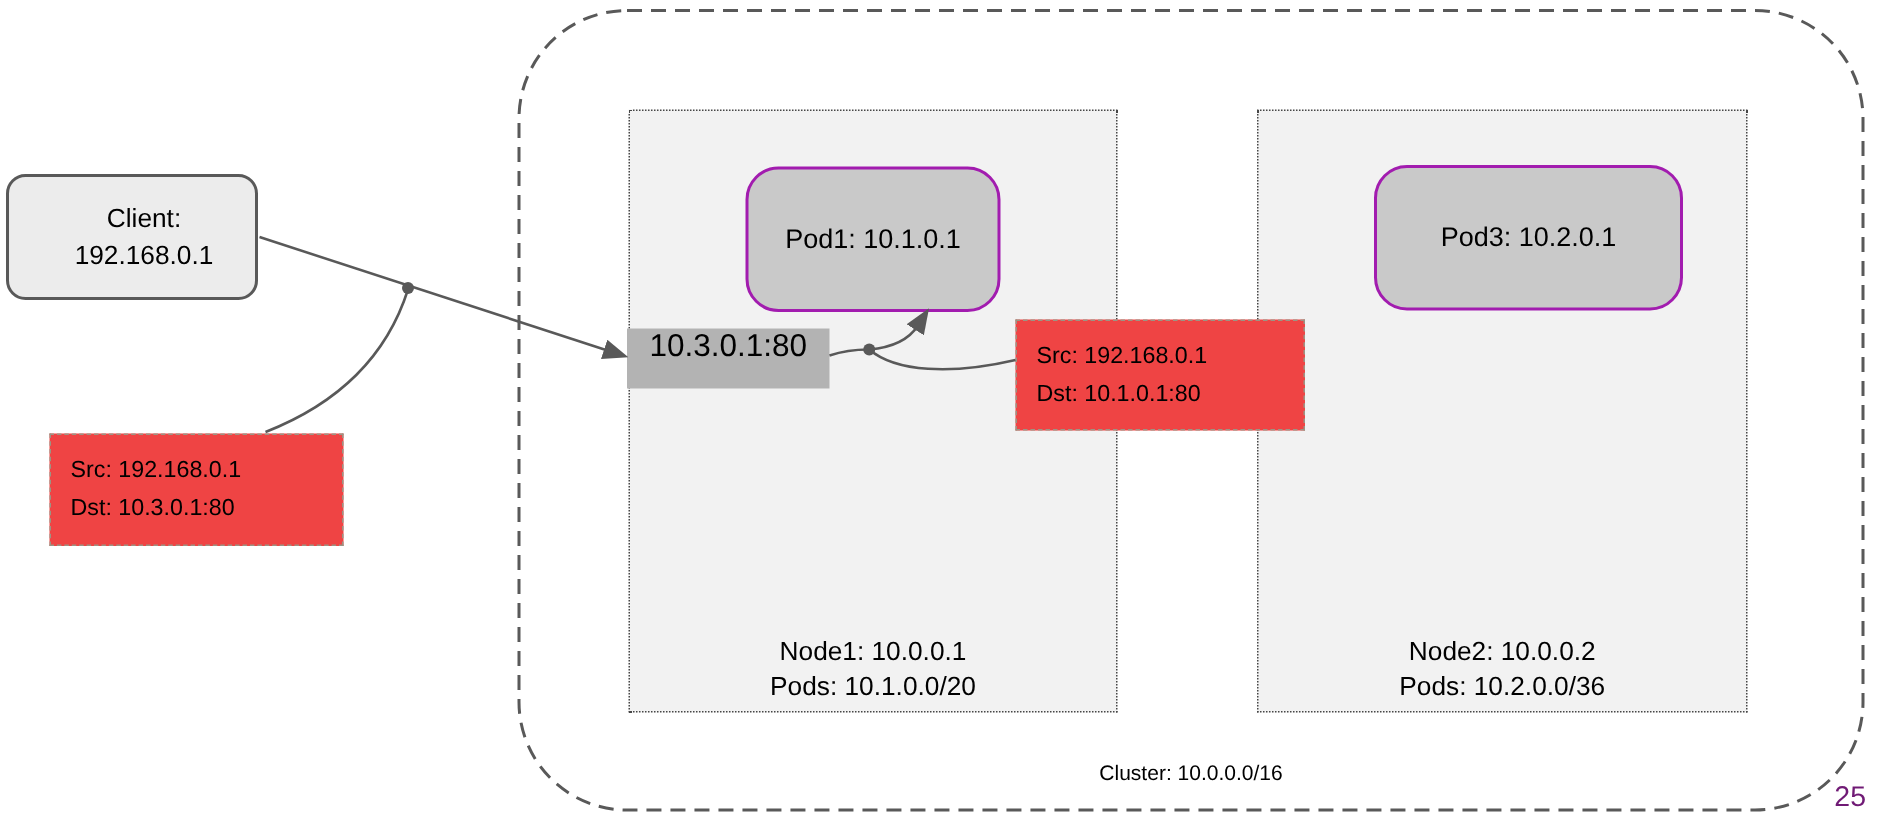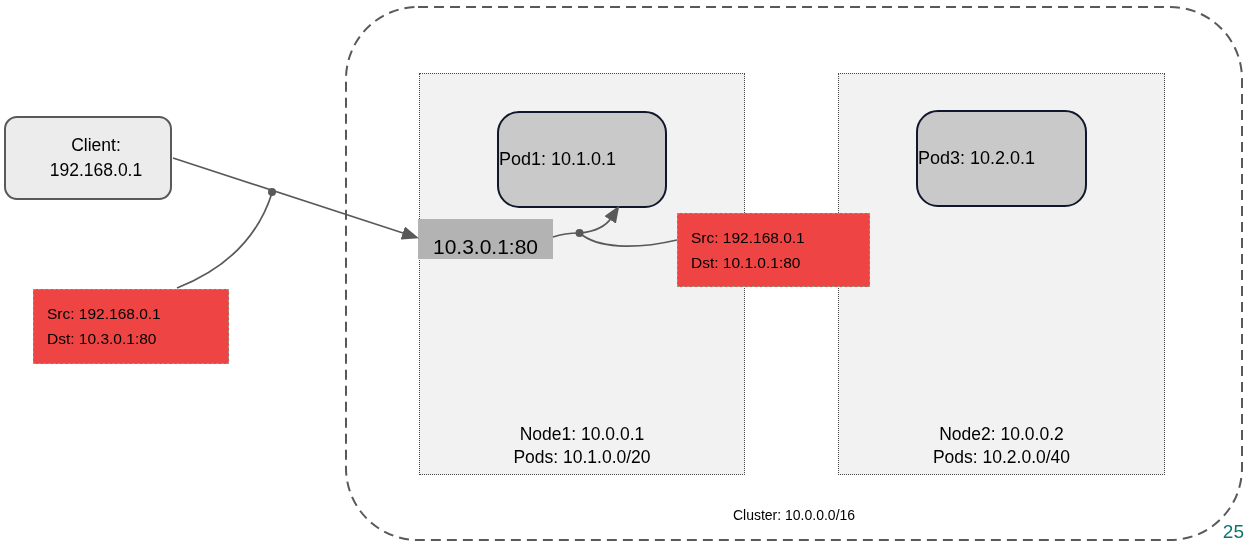--- a/index.html
+++ b/index.html
@@ -23,46 +23,46 @@
   }
   #node1{left:419px;top:73px;width:326px;height:402px;}
   #node2{left:838px;top:73px;width:327px;height:402px;}
   .node-label{
     position:absolute;left:0;right:0;bottom:5px;text-align:center;
     font-size:17.5px;line-height:23px;
   }
 
   
   .pod{
-    background:#c9c9c9;border:2px solid #0f172a;border-radius:22px;
-    display:flex;align-items:center;
+    background:#c9c9c9;border:2px solid #a21caf;border-radius:22px;
+    display:flex;align-items:center;justify-content:center;
     font-size:18px;z-index:2;
   }
   #pod1{left:497px;top:111px;width:170px;height:97px;}
   #pod2{left:495px;top:271px;width:172px;height:96px;}
-  #pod3{left:916px;top:110px;width:171px;height:97px;border-radius:22px;}
+  #pod3{left:916px;top:110px;width:206px;height:97px;border-radius:22px;}
 
   
   #service{
     left:418px;top:219px;width:135px;height:40px;background:#b3b3b3;
-    display:flex;align-items:flex-end;justify-content:center;
+    display:flex;align-items:flex-start;justify-content:center;
     font-size:21px;z-index:3;
   }
 
   
   .note{
     background:#ef4444;border:1px dashed #9c9484;
     font-size:15.5px;line-height:25px;padding:11px 0 0 13px;z-index:4;
   }
   #note-outside{left:33px;top:289px;width:196px;height:75px;}
   #note-inside{left:677px;top:213px;width:193px;height:74px;}
 
   
   #cluster-label{left:345px;top:507px;width:898px;text-align:center;font-size:14px;}
-  #page-number{left:1198px;top:521px;width:46px;text-align:right;color:#0f766e;font-size:19px;}
+  #page-number{left:1198px;top:521px;width:46px;text-align:right;color:#701a75;font-size:19px;}
 
   
   #wires{position:absolute;left:0;top:0;width:1252px;height:549px;pointer-events:none;z-index:5;}
 </style>
 </head>
 <body>
 
 <div id="stage">
 
   <div id="client" class="abs">
@@ -78,21 +78,21 @@
   <div id="node1" class="abs node">
     <div class="node-label">
       <div>Node1: 10.0.0.1</div>
       <div>Pods: 10.1.0.0/20</div>
     </div>
   </div>
 
   <div id="node2" class="abs node">
     <div class="node-label">
       <div>Node2: 10.0.0.2</div>
-      <div>Pods: 10.2.0.0/40</div>
+      <div>Pods: 10.2.0.0/36</div>
     </div>
   </div>
 
   <div id="pod1" class="abs pod">
     <span>Pod1: 10.1.0.1</span>
   </div>
   <div id="pod3" class="abs pod">
     <span>Pod3: 10.2.0.1</span>
   </div>
 

